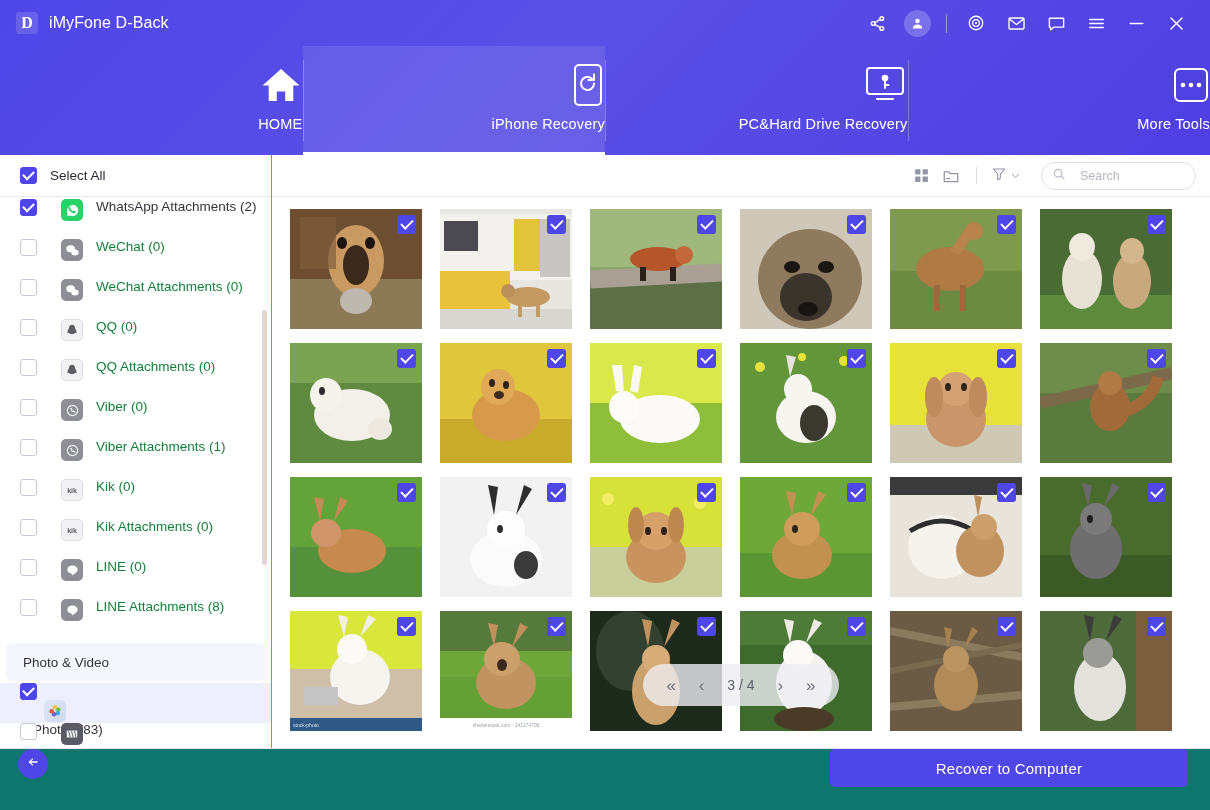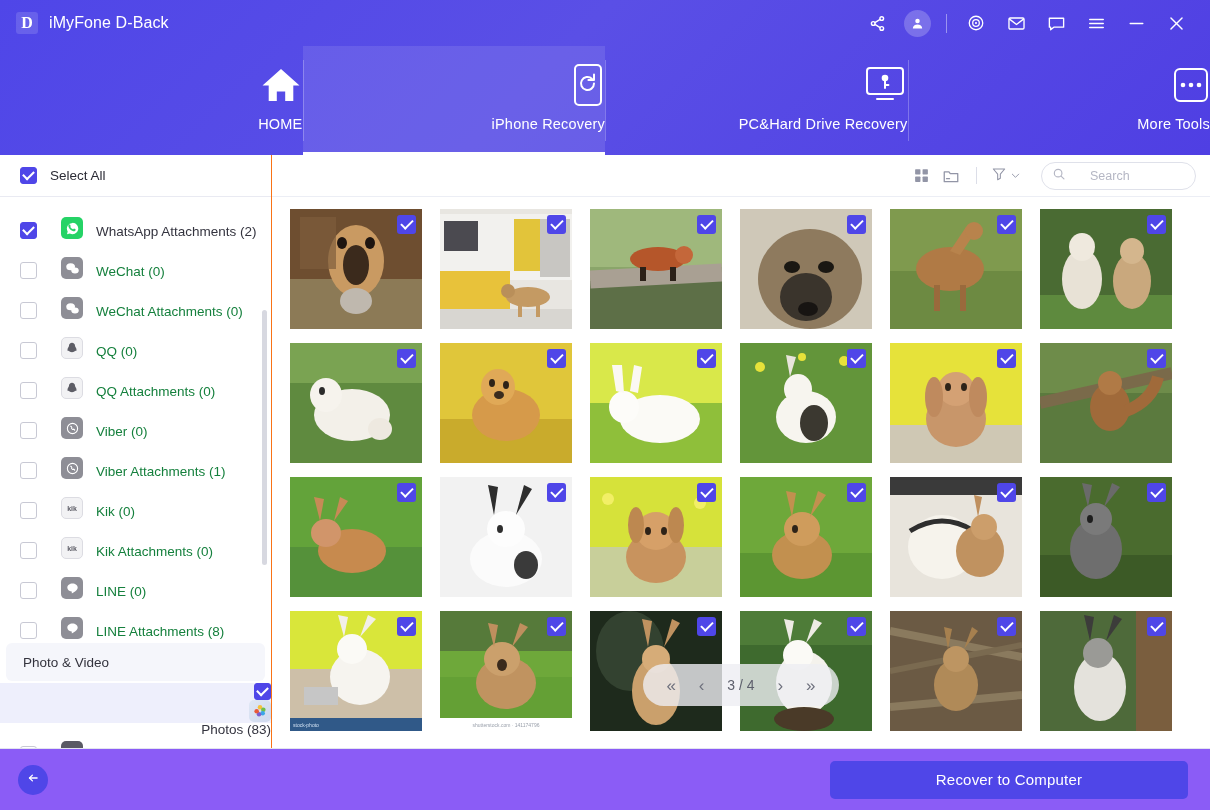--- a/index.html
+++ b/index.html
@@ -123,21 +123,21 @@
   }
   .select-all .sa-label {
     font-size: 13.5px; color: #2b2b35; margin-left: 13px;
   }
   .side-list {
     flex: 1 1 auto; overflow: hidden; position: relative;
     padding-top: 2px;
   }
   .side-row {
     height: 40px;
-    display: flex; align-items: flex-end;
+    display: flex; align-items: flex-start;
     padding-left: 20px; cursor: pointer;
     position: relative;
   }
   .side-row.selected {
     background: #eeeffc;
     flex-direction: column;
   }
   .side-row .sr-icon {
     width: 22px; height: 22px; border-radius: 5px;
     margin-left: 24px;
@@ -208,21 +208,21 @@
   }
   .search-box {
     width: 155px; height: 28px;
     border: 1px solid #dfe1ea; border-radius: 14px;
     display: flex; align-items: center;
     padding: 0 10px;
     margin-left: 4px;
   }
   .search-box .sb-input {
     border: none; outline: none; font-size: 12.5px;
-    color: #8d8f9d; margin-left: 24px; width: 100%;
+    color: #8d8f9d; margin-left: 14px; width: 100%;
     font-family: "Liberation Sans", sans-serif;
     background: transparent;
   }
   .search-box .sb-input::placeholder { color: #b5b7c4; }
 
   .grid-wrap {
     flex: 1 1 auto; position: relative; overflow: hidden;
     padding: 12px 16px 0 18px;
   }
   .grid {
@@ -274,23 +274,23 @@
   }
   .pg-btn {
     color: #6d6f7c; font-size: 17px; cursor: pointer;
     line-height: 1; user-select: none;
   }
   .pg-num { color: #5d5f6c; font-size: 14px; }
 
   
   .footer {
     height: 62px; flex: 0 0 62px;
-    background: #8b5cf6;
+    background: #0f766e;
     border-top: 1px solid #e2e4ef;
-    display: flex; align-items: center;
+    display: flex; 
     padding: 0 22px 0 18px;
     position: relative;
   }
   .back-btn {
     width: 30px; height: 30px; border-radius: 50%;
     background: #4f46e8;
     display: flex; align-items: center; justify-content: center;
     color: #fff; cursor: pointer; flex: 0 0 auto;
   }
   .footer-spacer { flex: 1 1 auto; }

